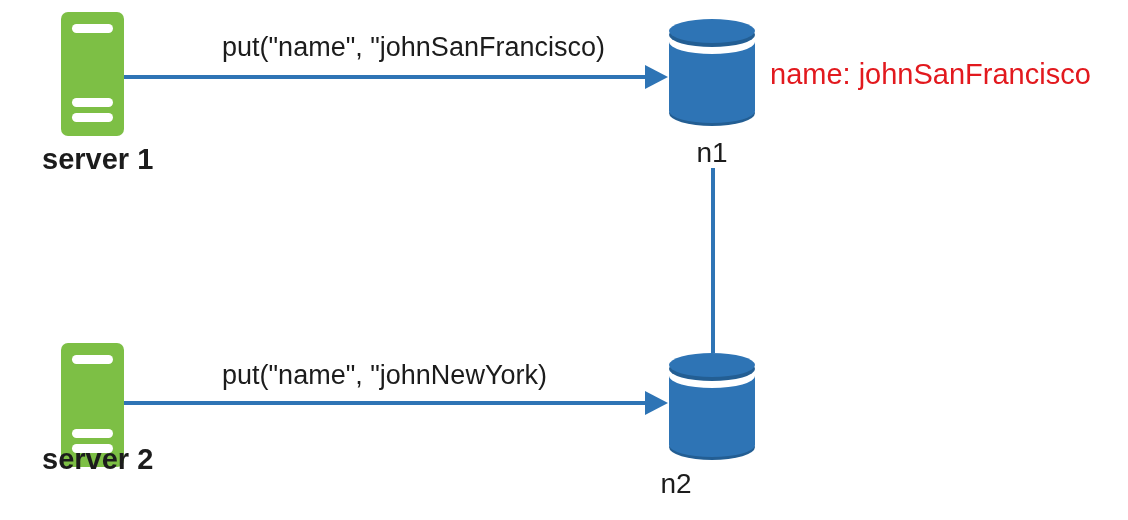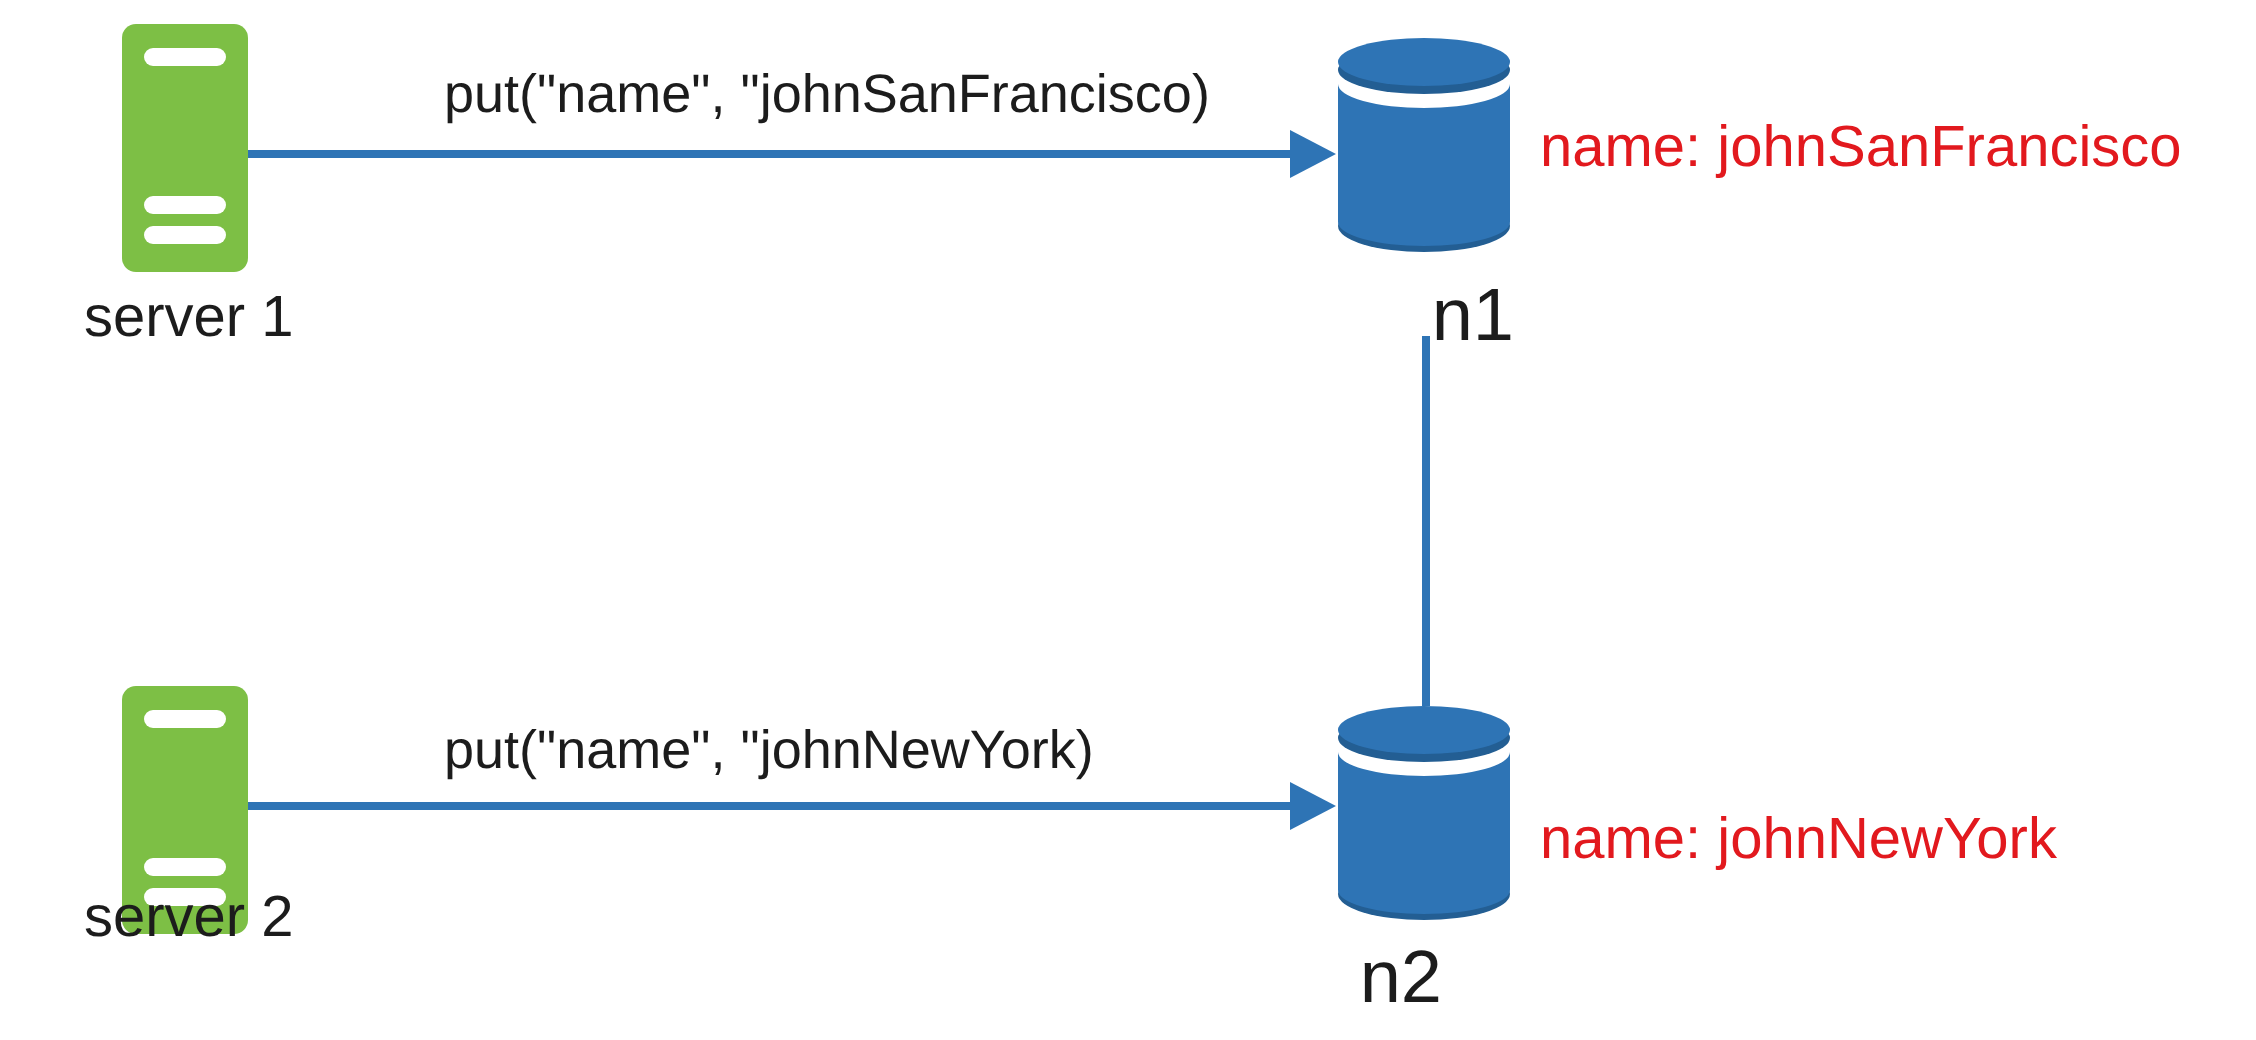--- a/index.html
+++ b/index.html
@@ -27,23 +27,23 @@
     height: 9px;
     background: #ffffff;
     border-radius: 4.5px;
   }
   .slot-top { top: 12px; }
   .slot-b1  { top: 86px; }
   .slot-b2  { top: 101px; }
 
   
   .label { position: absolute; color: var(--text-black, #1c1c1c); white-space: nowrap; }
-  .server-label { font-size: 29px; line-height: 1.1; }
+  .server-label { font-size: 29px; line-height: 1.1; font-weight: bold; }
   .put-label    { font-size: 27px; line-height: 1.1; }
-  .node-label   { font-size: 37px; line-height: 1.1; width: 90px; text-align: right; }
+  .node-label   { font-size: 28px; line-height: 1.1; width: 90px; text-align: center; }
   .red-label    { font-size: 29px; line-height: 1.15; color: var(--label-red, #e2191e); }
 
   
   svg.overlay { position: absolute; left: 0; top: 0; }
   .link-line  { stroke: var(--db-blue, #2e74b5); stroke-width: 4; fill: none; }
   .arrow-head { fill: var(--db-blue, #2e74b5); }
   .db-body    { fill: var(--db-blue, #2e74b5); }
   .db-dark    { fill: var(--db-blue-dark, #235e93); }
   .cylinder   { position: absolute; width: 90px; height: 112px; }
 </style>
@@ -90,15 +90,14 @@
   <div class="label node-label" style="left:667px; top:138px">n1</div>
   <div class="label red-label" style="left:770px; top:58px">name: johnSanFrancisco</div>
 
   <svg class="cylinder" style="left:667px; top:352px" viewBox="0 0 90 112">
     <ellipse class="db-dark" cx="45" cy="95" rx="43" ry="13"></ellipse>
     <path class="db-body" d="M2,24 A43,12 0 0 0 88,24 L88,93 A43,12 0 0 1 2,93 Z"></path>
     <ellipse class="db-dark" cx="45" cy="17" rx="43" ry="12"></ellipse>
     <ellipse class="db-body" cx="45" cy="13" rx="43" ry="12"></ellipse>
   </svg>
   <div class="label node-label" style="left:631px; top:469px">n2</div>
-  <div class="label red-label" style="left:770px; top:404px">name: johnNewYork</div>
 
 </div>
 
 </body></html>

